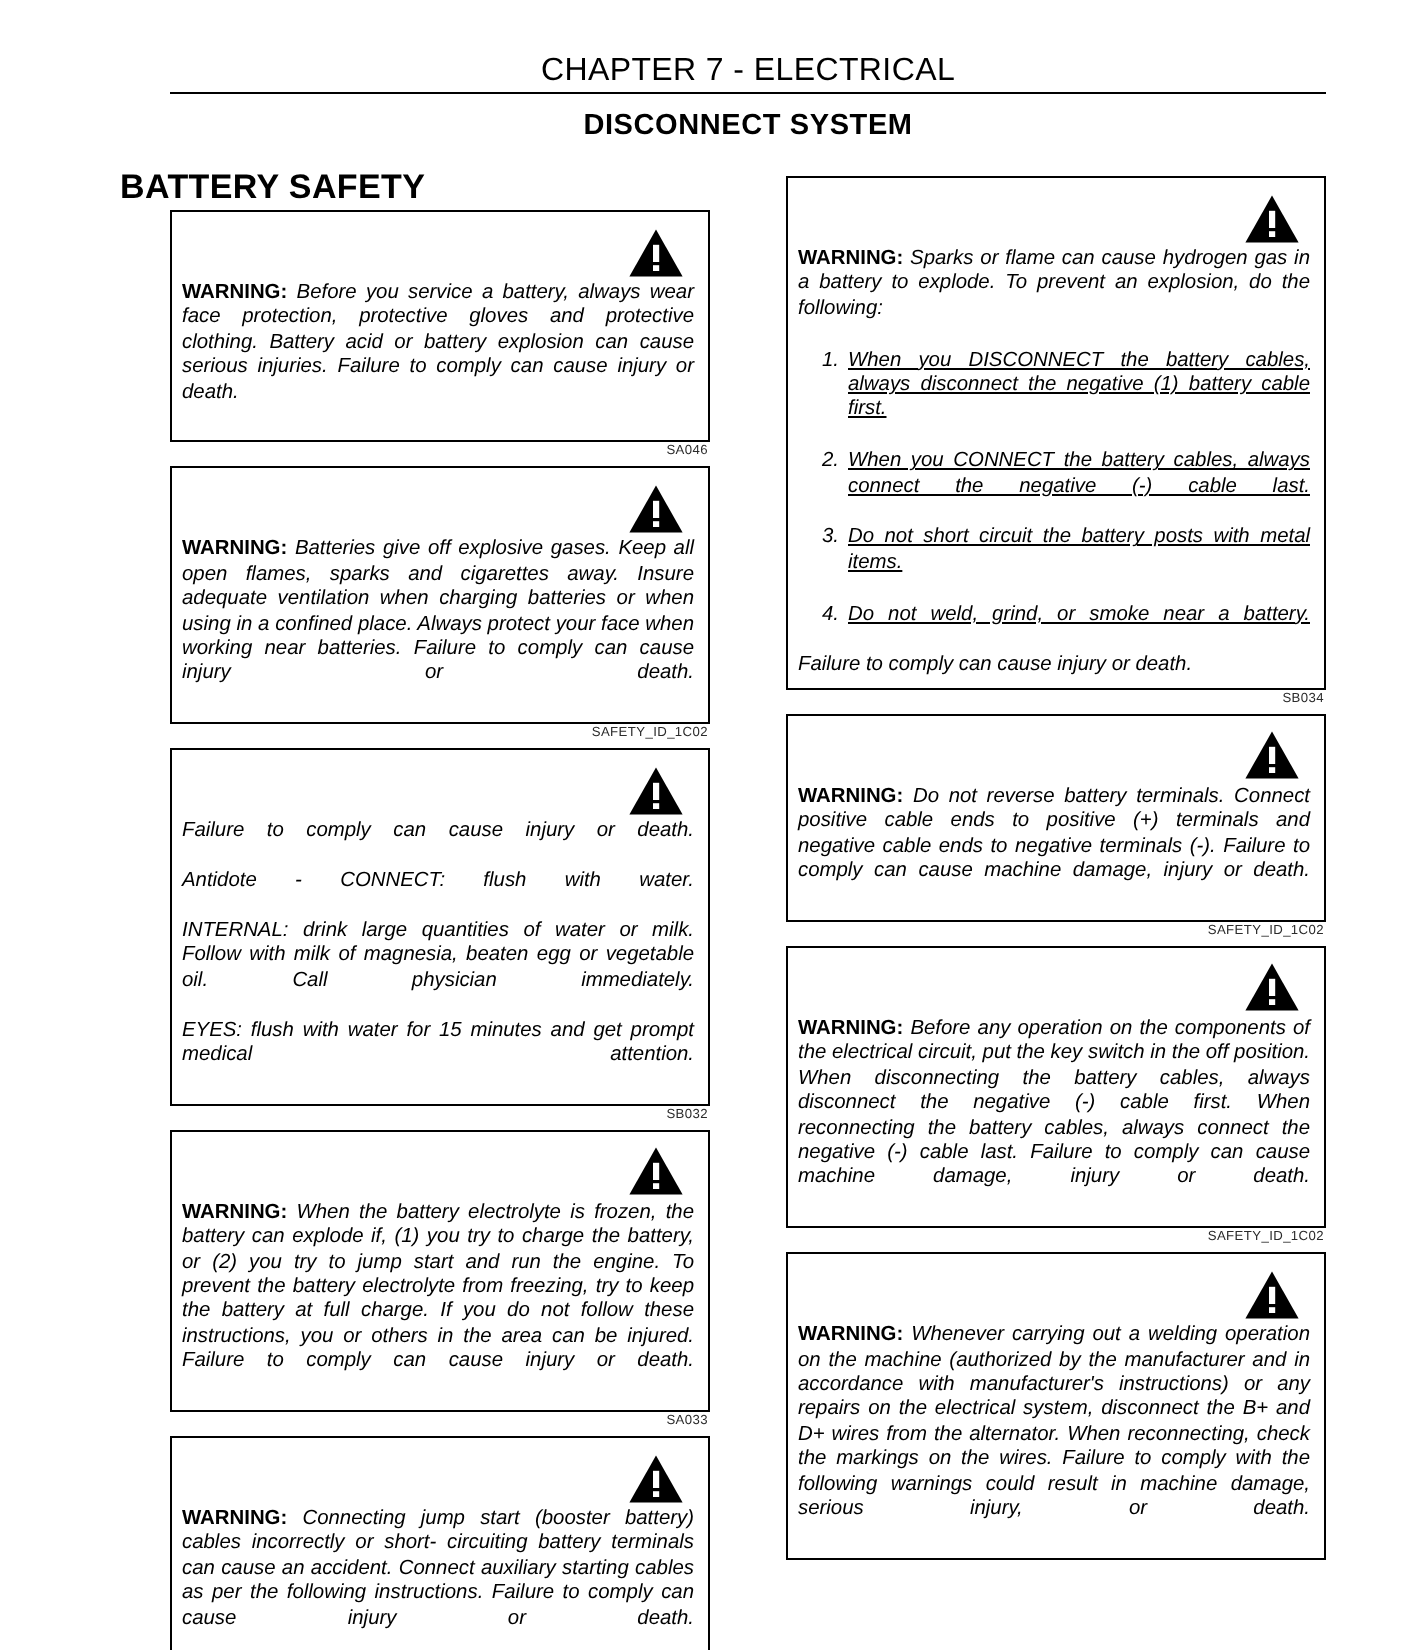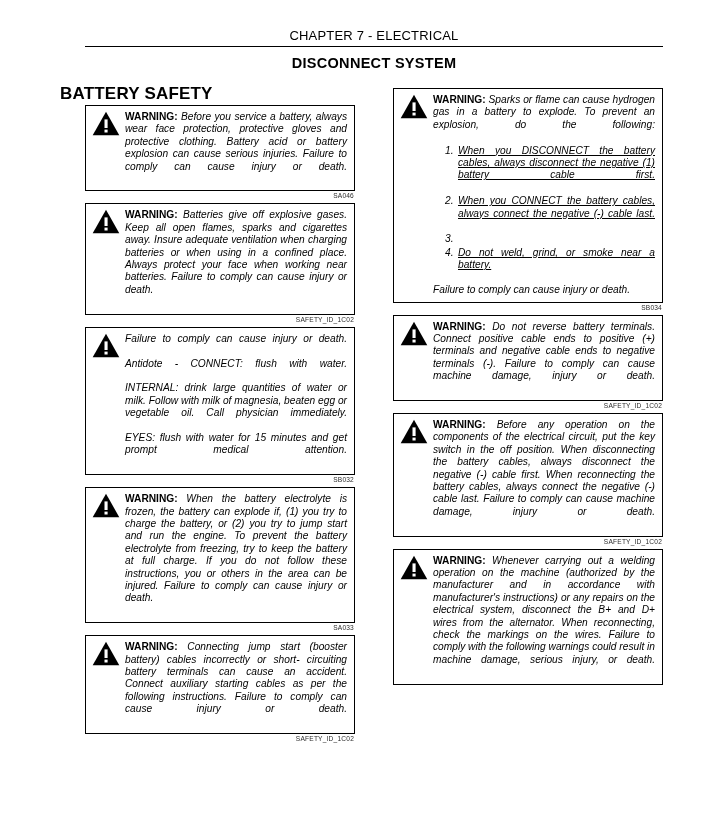--- a/index.html
+++ b/index.html
@@ -25,21 +25,21 @@
 
   
   .page-header {
     position: absolute;
     left: 85px;
     top: 30px;
     width: 578px;
     text-align: center;
   }
   .page-header .chapter-text {
-    font-size: 13px;
+    font-size: 16px;
     letter-spacing: 0.2px;
     display: block;
     line-height: 12px;
   }
   .header-rule {
     position: absolute;
     left: 85px;
     top: 46px;
     width: 578px;
     height: 0;
@@ -79,22 +79,23 @@
   
   .warning-block {
     margin-bottom: 4px;
   }
   .warning-box {
     border: 1.3px solid #000;
     box-sizing: border-box;
     width: 270px;
     padding: 5px 7px 5px 5px;
     display: flex;
-    align-items: flex-start;
+    align-items: flex-end;
     background: #fff;
+    flex-direction: column;
   }
   .warn-icon {
     flex: 0 0 30px;
     width: 30px;
     margin-right: 4px;
     display: flex;
     align-items: center;
     justify-content: center;
   }
   .warn-icon svg { display: block; }
@@ -269,20 +270,21 @@
               <li>
                 <span class="num">1.</span>
                 <span class="txt">When you DISCONNECT the battery cables, always disconnect the negative (1) battery cable first.</span>
               </li>
               <li>
                 <span class="num">2.</span>
                 <span class="txt">When you CONNECT the battery cables, always connect the negative (-) cable last.</span>
               </li>
               <li>
                 <span class="num">3.</span>
+                <span class="txt">Do not short circuit the battery posts with metal items.</span>
               </li>
               <li>
                 <span class="num">4.</span>
                 <span class="txt">Do not weld, grind, or smoke near a battery.</span>
               </li>
             </ul>
             <p>Failure to comply can cause injury or death.</p>
           </div>
         </div>
         <div class="ref-code">SB034</div>

